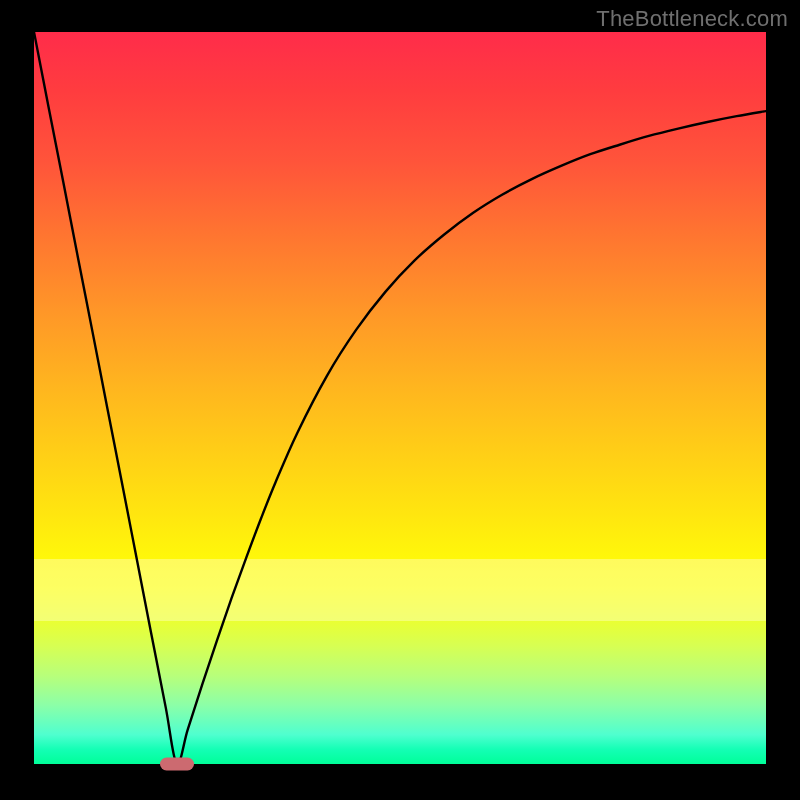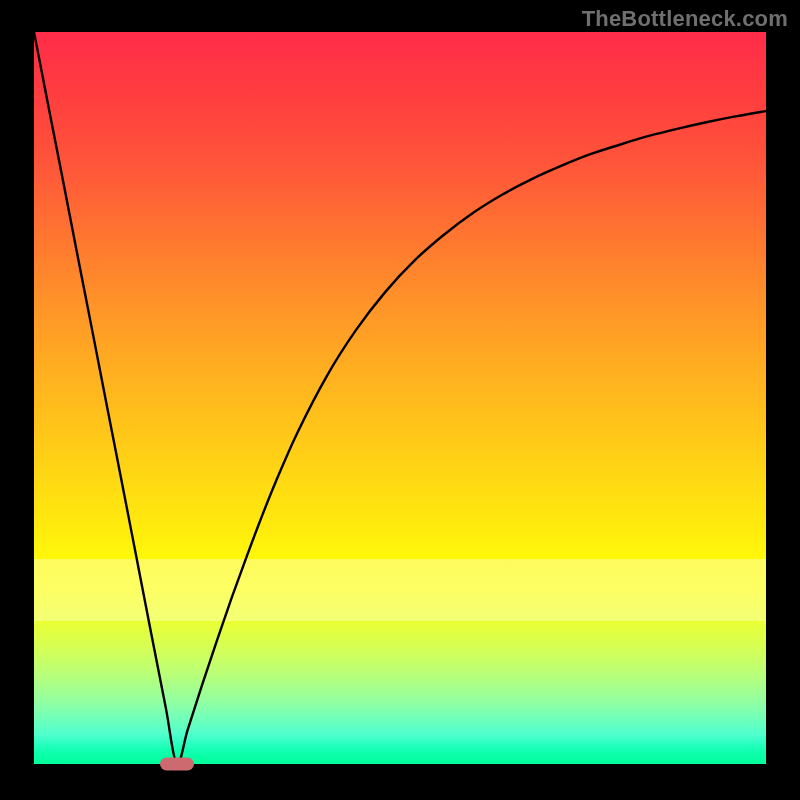--- a/index.html
+++ b/index.html
@@ -50,21 +50,21 @@
     right: 0;
     top: 72%;
     height: 8.5%;
     background: rgba(255, 255, 210, 0.42);
   }
   .watermark {
     position: absolute;
     top: 6px;
     right: 12px;
     font-size: 22px;
-    font-weight: 700;
+    font-weight: 400;
     color: #6f6f6f;
     letter-spacing: 0.2px;
     user-select: none;
   }
   svg.curve {
     position: absolute;
     inset: 0;
     width: 100%;
     height: 100%;
   }

